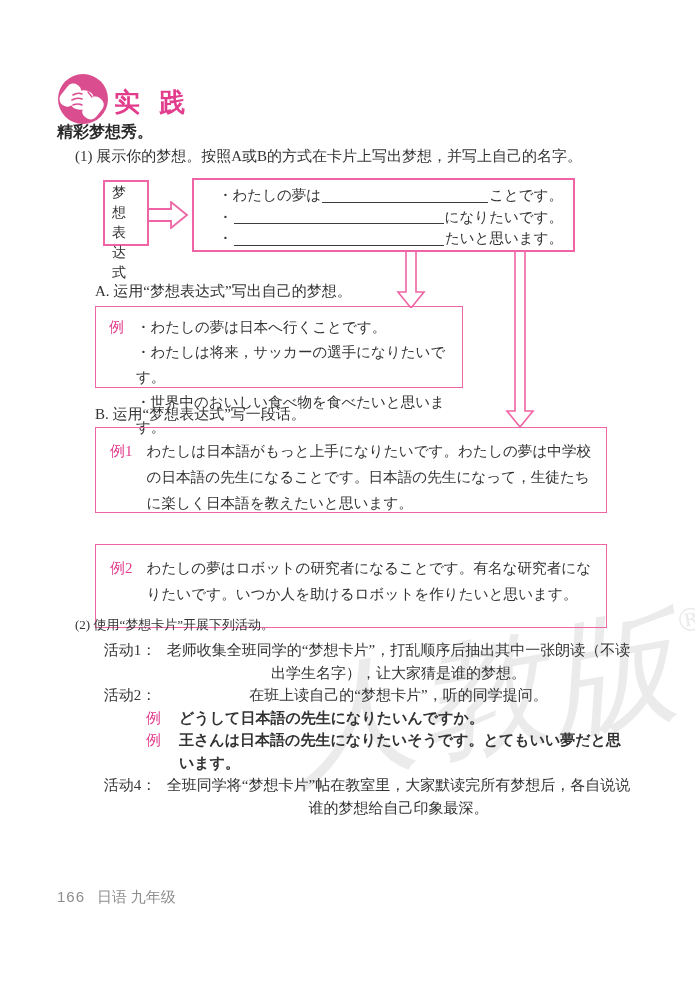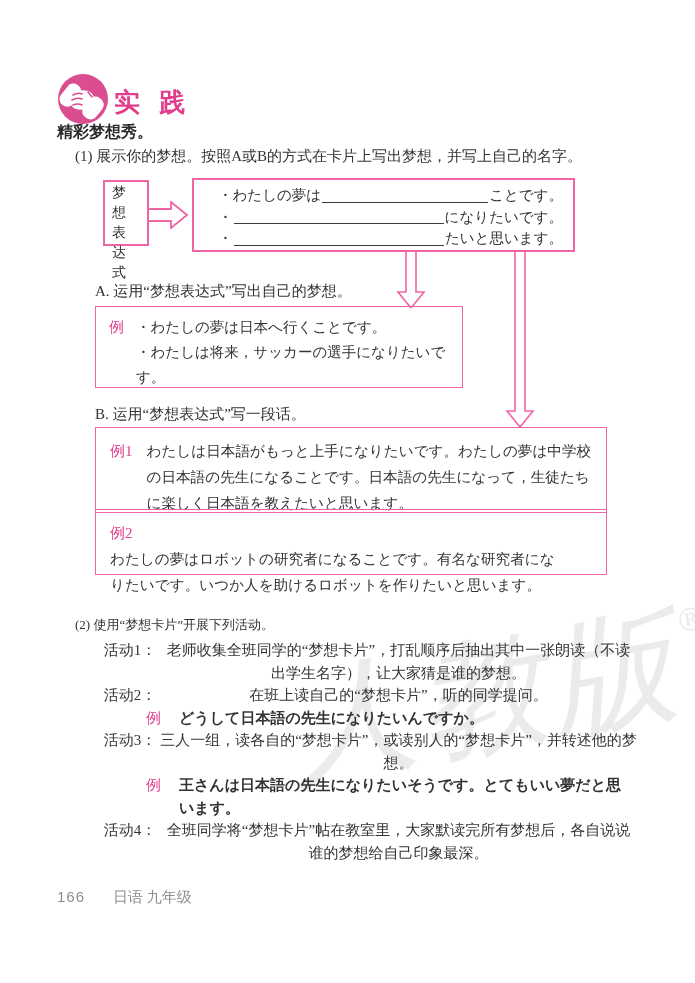--- a/index.html
+++ b/index.html
@@ -87,21 +87,21 @@
   
   .sec-b-title{left:95px;top:405px;font-size:15px;}
   .box-b{
     border:1.5px solid var(--pink);
     box-sizing:border-box;
     display:flex;
     padding:10px 8px 0 14px;
     width:512px;left:95px;
   }
   .box-b1{top:427px;height:86px;}
-  .box-b2{top:509px;height:66px;flex-direction:column;}
+  .box-b2{top:544px;height:84px;}
   .box-b .ex-label{margin-right:14px;line-height:26px;}
   .box-b .ex-text{font-size:14.6px;line-height:26px;width:452px;}
 
   
   .step2{left:75px;top:616px;font-size:13px;}
   .activities{
     left:100px;top:639px;width:537px;
     font-size:15px;line-height:22.5px;
     z-index:1;
   }
@@ -109,21 +109,21 @@
   .act-label{flex:0 0 60px;}
   .act-text{width:477px;}
   .act-example{display:flex;margin-left:46px;}
   .act-example .ex-label{margin-right:18px;line-height:22.5px;}
   .act-example .ex-text{width:456px;font-weight:bold;}
 
   
   .page-footer{left:57px;top:888px;font-size:15px;color:var(--muted);}
   .page-footer .pg{
     font-family:"Liberation Sans","DejaVu Sans",sans-serif;
-    margin-right:28px;letter-spacing:1px;
+    margin-right:12px;letter-spacing:1px;
   }
 </style>
 </head>
 <body>
 
 <div class="page">
 
   <div class="watermark">
     <span>人教版</span><span class="reg">®</span>
   </div>
@@ -177,20 +177,21 @@
   <svg class="arrow-b" width="32" height="175" viewBox="0 0 32 175">
     <path d="M11 0 V159 H3 L16 175 L29 159 H21 V0" fill="#ffffff" stroke="#ee64a4" stroke-width="1.6"></path>
   </svg>
 
   <div class="sec-a-title">A. 运用“梦想表达式”写出自己的梦想。</div>
   <div class="box-a">
     <span class="ex-label">例</span>
     <div class="ex-lines">
       <div>・わたしの夢は日本へ行くことです。</div>
       <div>・わたしは将来，サッカーの選手になりたいです。</div>
+      <div>・世界中のおいしい食べ物を食べたいと思います。</div>
     </div>
   </div>
 
   <div class="sec-b-title">B. 运用“梦想表达式”写一段话。</div>
   <div class="box-b box-b1">
     <span class="ex-label">例1</span>
     <div class="ex-text">わたしは日本語がもっと上手になりたいです。わたしの夢は中学校の日本語の先生になることです。日本語の先生になって，生徒たちに楽しく日本語を教えたいと思います。</div>
   </div>
   <div class="box-b box-b2">
     <span class="ex-label">例2</span>
@@ -207,24 +208,20 @@
 
     <div class="act">
       <span class="act-label">活动2：</span>
       <div class="act-text">在班上读自己的“梦想卡片”，听的同学提问。</div>
     </div>
     <div class="act-example">
       <span class="ex-label">例</span>
       <div class="ex-text">どうして日本語の先生になりたいんですか。</div>
     </div>
 
-    <div class="act">
-      <span class="act-label">活动3：</span>
-      <div class="act-text">三人一组，读各自的“梦想卡片”，或读别人的“梦想卡片”，并转述他的梦想。</div>
-    </div>
     <div class="act-example">
       <span class="ex-label">例</span>
       <div class="ex-text">王さんは日本語の先生になりたいそうです。とてもいい夢だと思います。</div>
     </div>
 
     <div class="act">
       <span class="act-label">活动4：</span>
       <div class="act-text">全班同学将“梦想卡片”帖在教室里，大家默读完所有梦想后，各自说说谁的梦想给自己印象最深。</div>
     </div>
 

